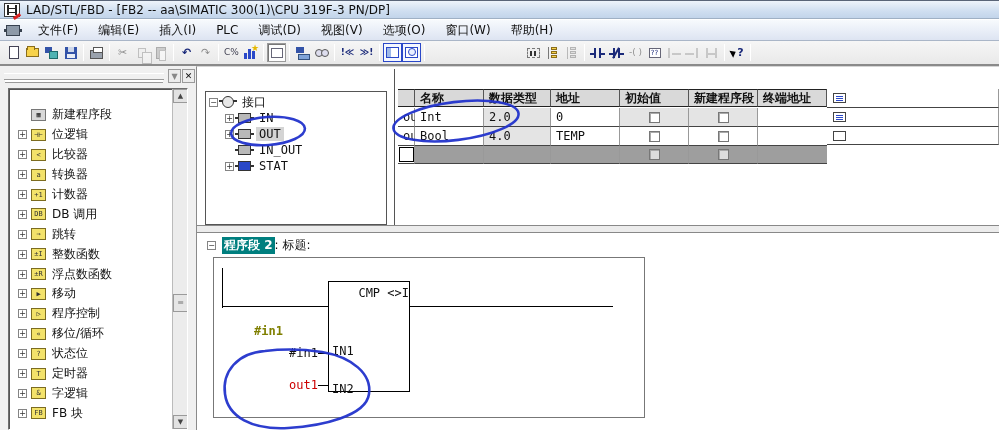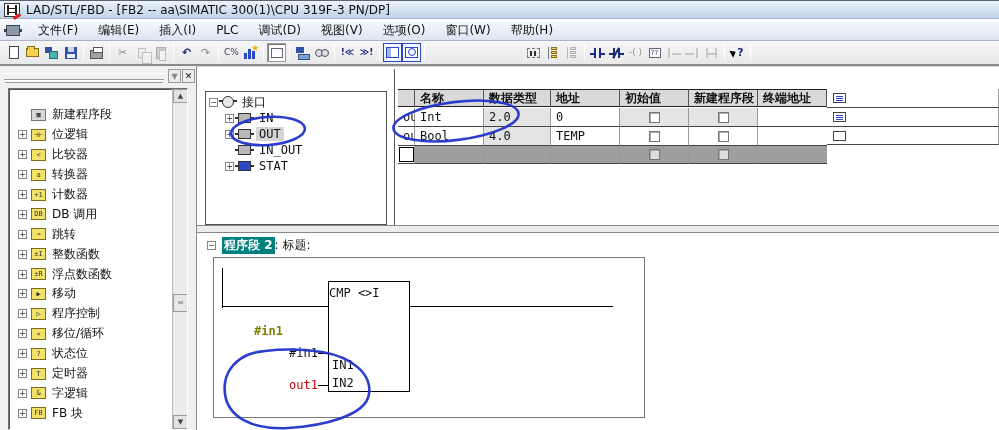--- a/index.html
+++ b/index.html
@@ -146,21 +146,21 @@
   .hsplitter { position:absolute; left:0; top:158px; width:803px; height:8px; background:#ececec; border-top:1px solid #888; border-bottom:1px solid #888; }
 
   
   .netarea { position:absolute; left:0; top:166px; width:803px; height:198px; background:#fff; }
   .net-titlerow { position:absolute; left:10px; top:4px; display:flex; align-items:center; }
   .net-exp { width:9px; height:9px; border:1px solid #848484; font-size:8px; line-height:7px; text-align:center; color:#333; margin-right:6px; }
   .net-sel { background:#007f7f; color:#fff; padding:0 2px; font-weight:bold; }
   .canvas { position:absolute; left:16px; top:24px; width:432px; height:161px; border:1px solid #777; background:#fff; }
   .ln { position:absolute; background:#000; }
   .cmpbox { position:absolute; left:114px; top:23px; width:82px; height:111px; border:1px solid #000; background:#fff; }
-  .cmp-title { position:absolute; left:0; right:0; top:4px; text-align:left; font-family:"DejaVu Sans Mono",monospace; }
+  .cmp-title { position:absolute; left:0; right:0; top:4px; text-align:right; font-family:"DejaVu Sans Mono",monospace; }
   .pin { position:absolute; left:118px; font-family:"DejaVu Sans Mono",monospace; }
   .opnd { position:absolute; width:70px; text-align:right; left:34px; font-family:"DejaVu Sans Mono",monospace; }
   .opnd.red { color:#cc0000; }
   .sym { position:absolute; left:40px; top:66px; color:#7f7f00; font-weight:bold; font-family:"DejaVu Sans Mono",monospace; }
 
   .ink { position:absolute; left:0; top:0; width:999px; height:430px; pointer-events:none; }
 </style>
 </head>
 <body>
 
@@ -542,23 +542,23 @@
       <span class="ln" style="left:8px;top:10px;width:1px;height:40px"></span>
       <span class="ln" style="left:8px;top:48px;width:106px;height:1px"></span>
       <span class="ln" style="left:196px;top:48px;width:203px;height:1px"></span>
       <span class="ln" style="left:104px;top:95px;width:10px;height:1px"></span>
       <span class="ln" style="left:104px;top:127px;width:10px;height:1px"></span>
       <div class="cmpbox">
         <div class="cmp-title">CMP &lt;&gt;I</div>
       </div>
       <span class="sym">#in1</span>
       <span class="opnd" style="top:88px">#in1</span>
-      <span class="pin" style="top:100px">IN1</span>
+      <span class="pin" style="top:86px">IN1</span>
       <span class="opnd red" style="top:120px">out1</span>
-      <span class="pin" style="top:118px">IN2</span>
+      <span class="pin" style="top:124px">IN2</span>
     </div>
   </div>
 </div>
 
 <svg class="ink" viewBox="0 0 999 430" xmlns="http://www.w3.org/2000/svg">
   <g fill="none" stroke="#2233cc" stroke-width="2.6" stroke-linecap="round" opacity="0.95">
     <ellipse cx="268" cy="131" rx="37" ry="14" transform="rotate(-4 268 131)"></ellipse>
     <ellipse cx="456" cy="121" rx="63" ry="19" transform="rotate(-7 456 121)"></ellipse>
     <path d="M265,351 C237,353 222,372 225,394 C228,417 252,430 288,428 C322,426 366,416 369,394 C372,374 352,357 322,352 C302,349 282,349 265,351 Z"></path>
   </g>

